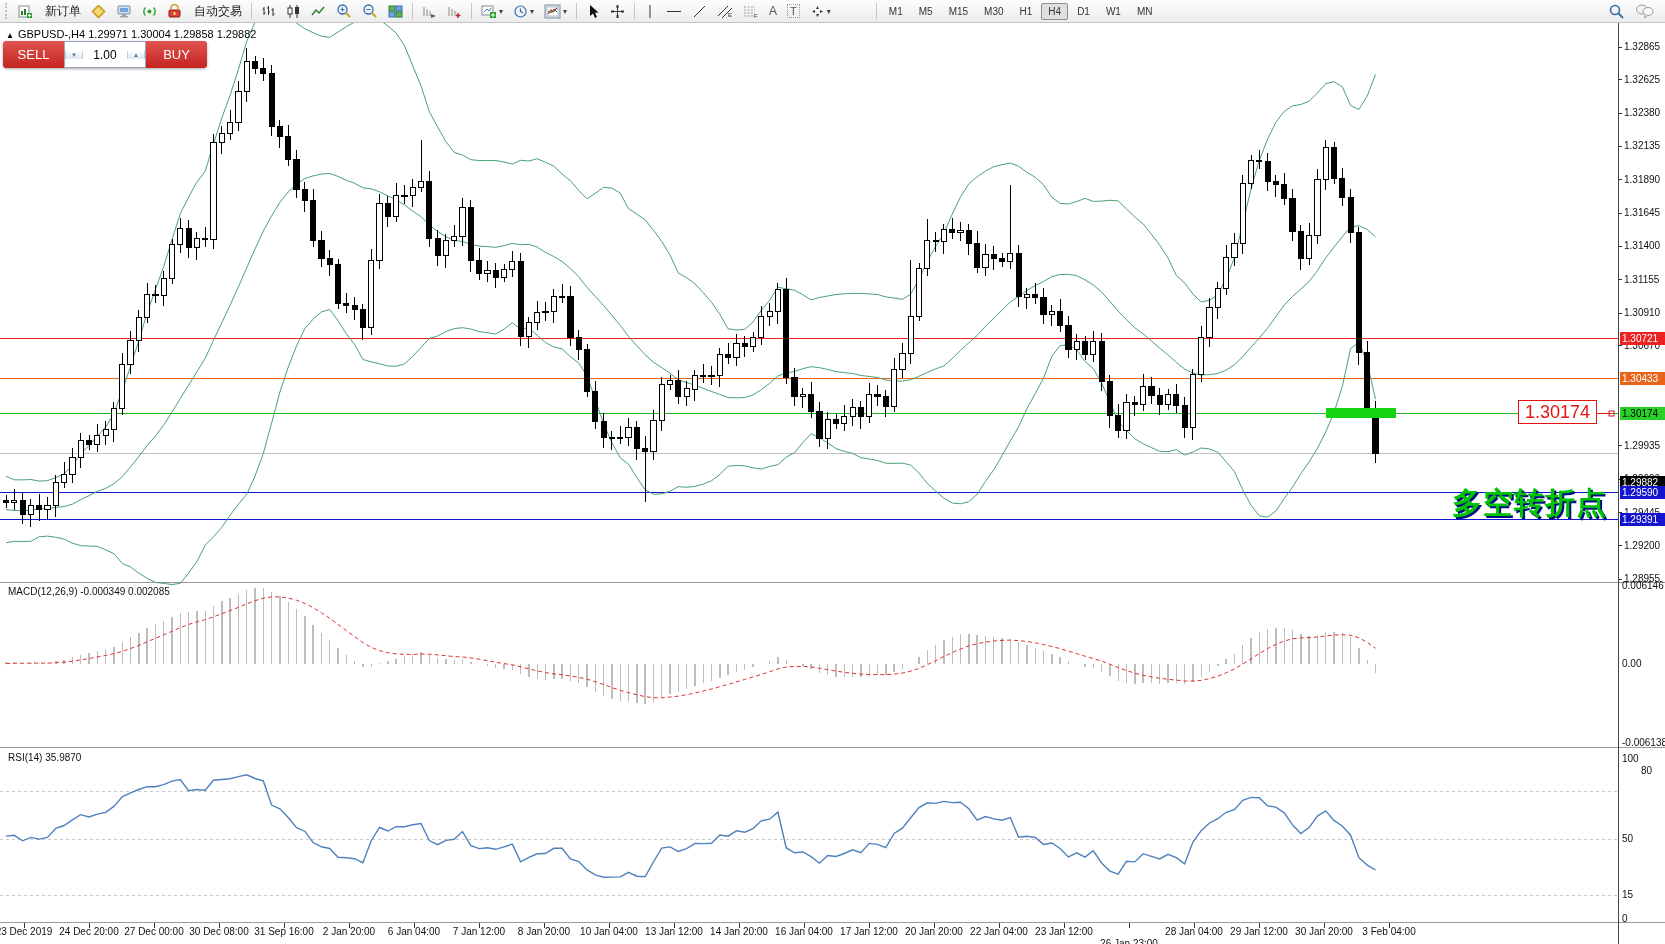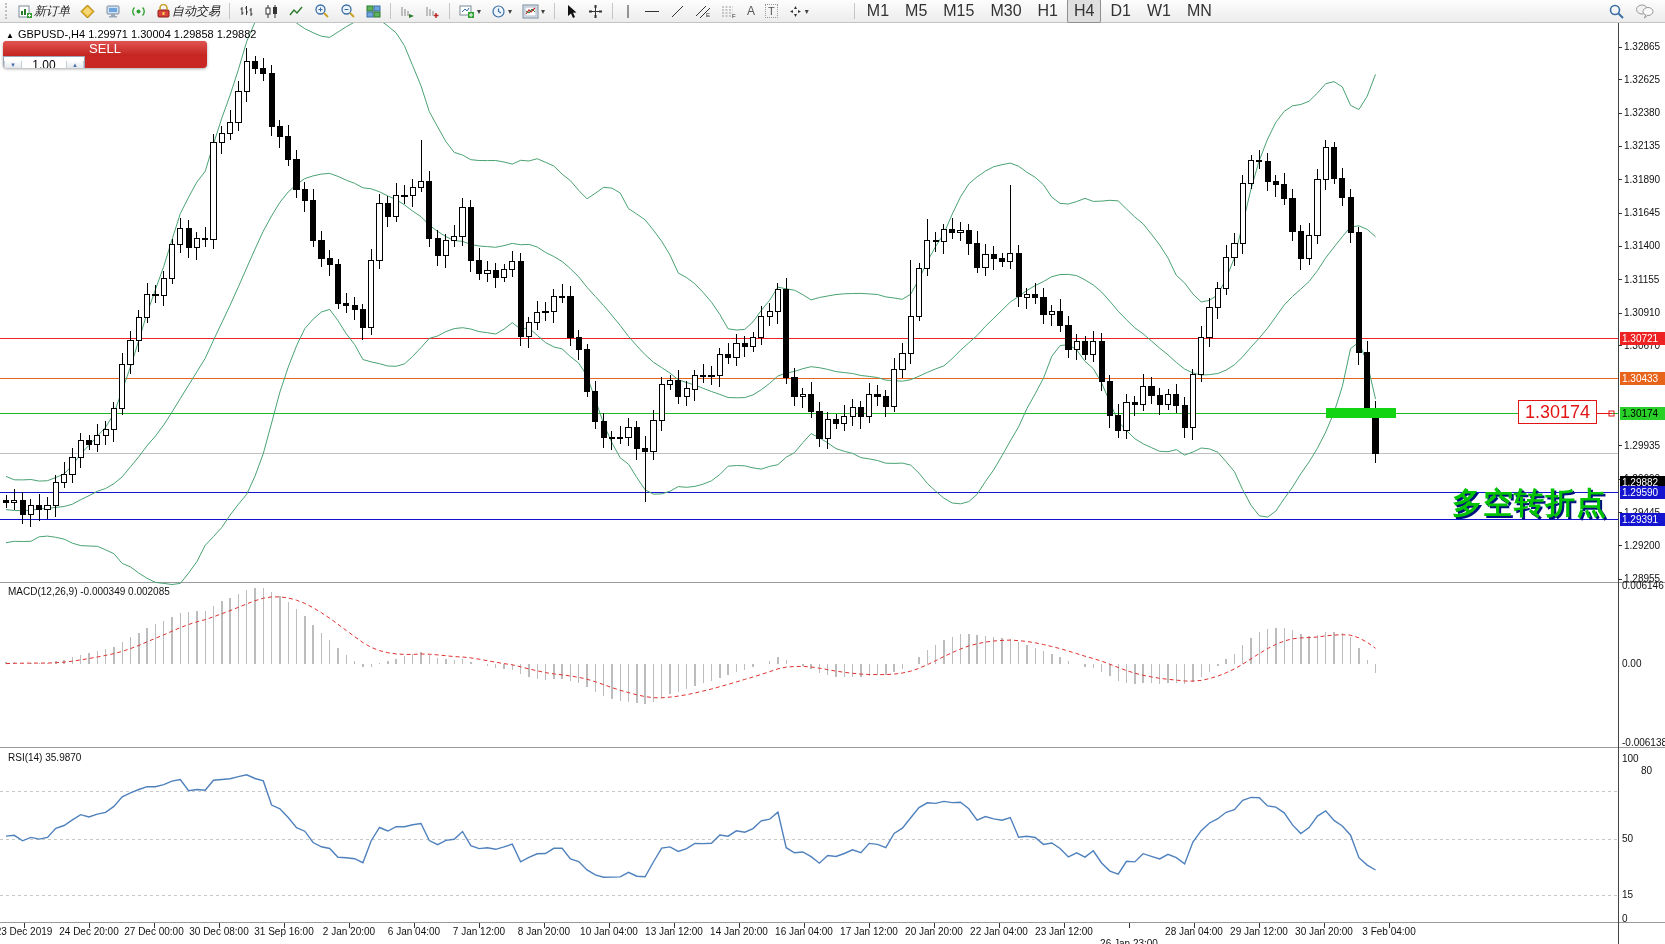--- a/index.html
+++ b/index.html
@@ -2,43 +2,43 @@
 <html><head>
 <meta charset="utf-8">
 <style>
   html,body{margin:0;padding:0;background:#fff;font-family:"Liberation Sans",sans-serif;}
   .app{width:1665px;height:944px;position:relative;overflow:hidden;background:#fff;}
   
   .toolbar{height:22px;background:linear-gradient(#fdfdfd,#ececec);border-bottom:1px solid #c3c3c3;
            display:flex;align-items:center;padding:0 2px;font-size:12px;color:#222;position:relative;z-index:20;}
   .tbtn{height:20px;display:flex;align-items:center;padding:0 3px;margin:0 1px;cursor:default;border:1px solid transparent;border-radius:2px;}
   .tbtn svg{display:block;}
-  .tbtn .lbl{margin-left:1px;white-space:nowrap;font-style:italic;}
+  .tbtn .lbl{margin-left:12px;white-space:nowrap;}
   .sep{width:1px;height:16px;background:#c6c6c6;margin:0 4px;}
   .grip{width:3px;height:16px;border-left:2px dotted #c0c0c0;margin:0 3px;}
   .drop{font-size:8px;color:#444;margin-left:2px;}
   .tf-group{display:flex;align-items:center;}
-  .tf{padding:2px 6px;margin:0 1px;font-size:16px;color:#333;border:1px solid transparent;border-radius:2px;}
+  .tf{padding:2px 6px;margin:0 1px;font-size:10px;color:#333;border:1px solid transparent;border-radius:2px;}
   .tf.active{background:#dfdfdf;border-color:#8f8f8f;}
   .tb-right{margin-left:auto;display:flex;align-items:center;margin-right:4px;}
   
   .chart-wrap{position:relative;width:1665px;height:922px;background:#fff;}
   .chart-svg{position:absolute;left:0;top:0;z-index:1;}
   .chart-title{position:absolute;left:6px;top:5px;font-size:11px;color:#000;z-index:5;}
   .chart-title .tri{font-size:8px;margin-right:4px;}
   
   .ptick{position:absolute;left:1624px;width:60px;height:12px;line-height:12px;font-size:10px;color:#111;z-index:4;}
   .pmark{position:absolute;left:1620px;width:43px;height:13px;line-height:13px;font-size:10px;color:#fff;z-index:5;padding-left:2px;}
   .ttick{position:absolute;top:903px;width:90px;margin-left:-45px;text-align:center;font-size:10px;color:#111;z-index:4;}
   .pane-label{position:absolute;left:8px;font-size:10px;color:#111;z-index:5;}
   .ind-tick{position:absolute;left:1622px;font-size:10px;color:#111;z-index:4;height:12px;line-height:12px;}
   
   .trade{position:absolute;left:3px;top:18px;width:204px;z-index:10;border-radius:4px;
          box-shadow:0 1px 3px rgba(0,0,0,.35);overflow:hidden;background:#c92723;}
-  .trade-row1{display:flex;height:27px;align-items:stretch;flex-direction:column;}
+  .trade-row1{display:flex;height:27px;align-items:stretch;}
   .btn-sell,.btn-buy{flex:1;color:#fff;font-size:13px;display:flex;align-items:center;justify-content:center;
          background:linear-gradient(#e05450,#c42420);}
   .lot-box{width:80px;background:#fff;display:flex;align-items:center;border:1px solid #9aa7b8;}
   .lot-spin{width:16px;background:linear-gradient(#fdfdfd,#dfe5ec);color:#4a6ea9;font-size:7px;
          display:flex;align-items:center;justify-content:center;border-left:1px solid #c7cdd6;border-right:1px solid #c7cdd6;}
   .lot-in{flex:1;border:0;font-size:12px;text-align:center;width:40px;font-family:"Liberation Sans",sans-serif;}
   .trade-row2{display:flex;height:40px;background:linear-gradient(#d8423d,#b21e1a);color:#fff;}
   .half{flex:1;display:flex;align-items:baseline;justify-content:center;padding-top:2px;}
   .half.l{border-right:1px solid #9e1513;}
   .pr-sm{font-size:13px;font-weight:bold;}

